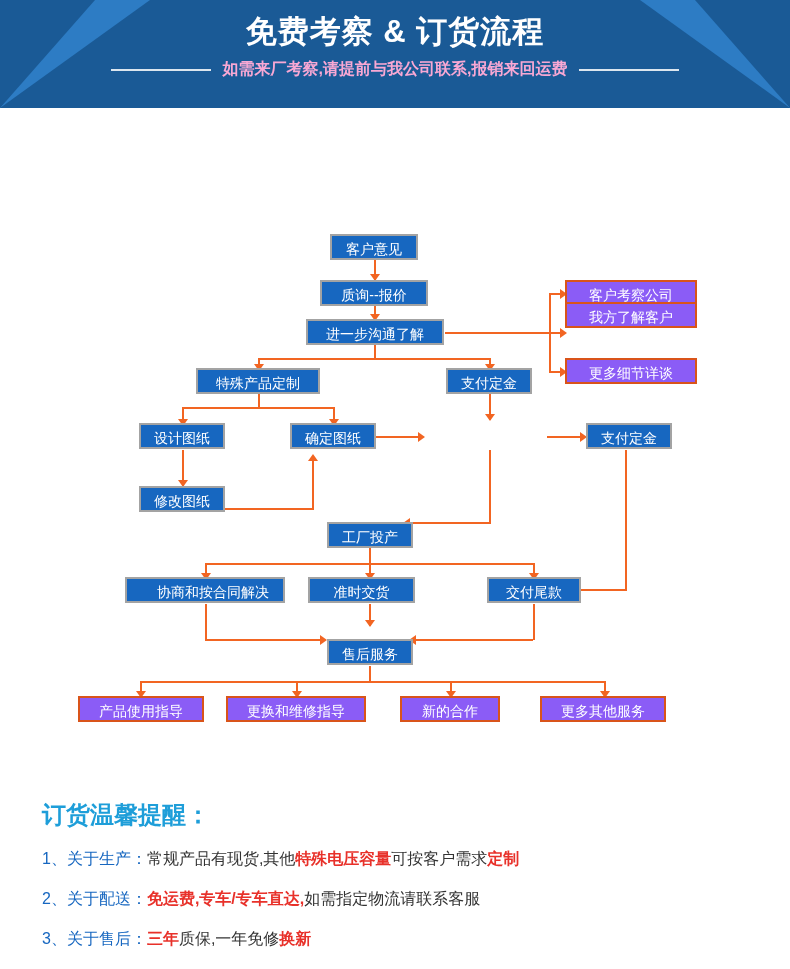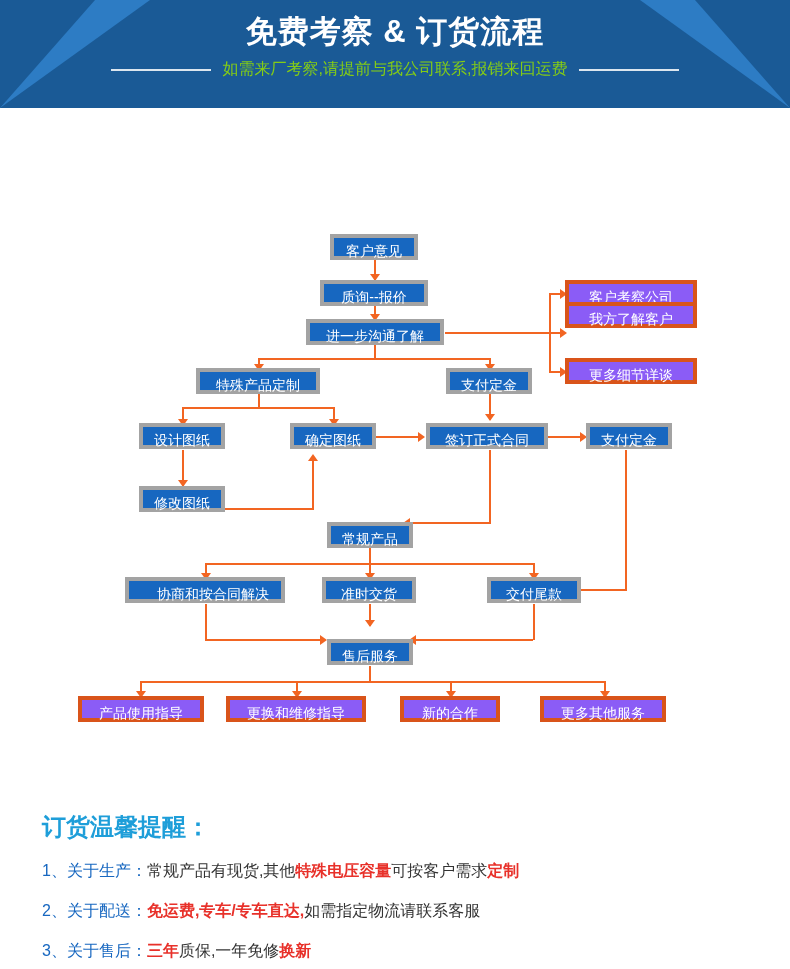--- a/index.html
+++ b/index.html
@@ -36,39 +36,39 @@
     position:absolute;right:0;top:0;width:0;height:0;
     border-right:95px solid #1a5a96;
     border-bottom:108px solid transparent;
   }
   .header-inner{position:relative;z-index:3;text-align:center;padding-top:12px;}
   .header-title{
     color:#ffffff;font-size:31px;font-weight:bold;letter-spacing:1px;
     line-height:40px;
   }
   .header-sub{
-    color:#84cc16;font-size:16px;line-height:26px;margin-top:4px;
-    position:relative;display:inline-block;
+    color:#f9a8d4;font-size:16px;line-height:26px;margin-top:4px;
+    position:relative;display:inline-block;font-weight:bold;
   }
   .sub-line{
     position:absolute;top:13px;width:100px;height:2px;background:#ffffff;opacity:.85;
   }
   .sub-line.left{left:-112px;}
   .sub-line.right{right:-112px;}
 
   
   .flow{
     position:relative;
     width:790px;height:530px;
   }
   .node{
     position:absolute;
     background:#1767c0;
     color:#ffffff;
-    border:4px solid #a3a3a3;
+    border:2px solid #a3a3a3;
     font-size:14px;
     line-height:26px;
     height:26px;
     text-align:center;
     white-space:nowrap;
     box-sizing:border-box;
     z-index:5;
   }
   .node.orange{
     background:#8b5cf6;
@@ -82,21 +82,21 @@
   .arw-d{border-left:5px solid transparent;border-right:5px solid transparent;border-top:7px solid #f26522;}
   .arw-r{border-top:5px solid transparent;border-bottom:5px solid transparent;border-left:7px solid #f26522;}
   .arw-l{border-top:5px solid transparent;border-bottom:5px solid transparent;border-right:7px solid #f26522;}
   .arw-u{border-left:5px solid transparent;border-right:5px solid transparent;border-bottom:7px solid #f26522;}
 
   
   .delivery{position:relative;width:790px;height:150px;}
 
   
   .notes{position:absolute;left:0;top:795px;width:790px;}
-  .notes-title{color:#1e9ed9;font-size:24px;font-weight:bold;margin:16px 0 8px 42px;}
+  .notes-title{color:#1e9ed9;font-size:24px;font-weight:bold;margin:4px 0 8px 42px;}
   .note-row{font-size:16px;color:#1767c0;margin:16px 0 14px 42px;line-height:24px;white-space:nowrap;}
   .note-row .lbl{color:#1767c0;}
   .note-row .plain{color:#333333;}
   .note-row .hl{color:#e8312a;font-weight:bold;}
 </style>
 </head>
 <body>
 
 <div class="header">
   <div class="corner-l"></div>
@@ -205,29 +205,28 @@
 
   <div class="node orange" style="left:565px;top:172px;width:132px;">客户考察公司</div>
   <div class="node orange" style="left:565px;top:194px;width:132px;">我方了解客户</div>
   <div class="node orange" style="left:565px;top:250px;width:132px;">更多细节详谈</div>
 
   <div class="node" style="left:196px;top:260px;width:124px;">特殊产品定制</div>
   <div class="node" style="left:446px;top:260px;width:86px;">支付定金</div>
 
   <div class="node" style="left:139px;top:315px;width:86px;">设计图纸</div>
   <div class="node" style="left:290px;top:315px;width:86px;">确定图纸</div>
-  <div class="node" style="left:426px;top:315px;width:122px;">签订正式合同</div>
   <div class="node" style="left:586px;top:315px;width:86px;">支付定金</div>
 
   <div class="node" style="left:139px;top:378px;width:86px;">修改图纸</div>
 
-  <div class="node" style="left:327px;top:414px;width:86px;">常规产品</div>
+  <div class="node" style="left:327px;top:414px;width:86px;">工厂投产</div>
 
   <div class="node" style="left:125px;top:469px;width:160px;padding-left:16px;">协商和按合同解决</div>
-  <div class="node" style="left:322px;top:469px;width:94px;">准时交货</div>
+  <div class="node" style="left:308px;top:469px;width:107px;">准时交货</div>
   <div class="node" style="left:487px;top:469px;width:94px;">交付尾款</div>
 
   <div class="node" style="left:327px;top:531px;width:86px;">售后服务</div>
 
   <div class="node orange" style="left:78px;top:588px;width:126px;">产品使用指导</div>
   <div class="node orange" style="left:226px;top:588px;width:140px;">更换和维修指导</div>
   <div class="node orange" style="left:400px;top:588px;width:100px;">新的合作</div>
   <div class="node orange" style="left:540px;top:588px;width:126px;">更多其他服务</div>
 </div>
 

